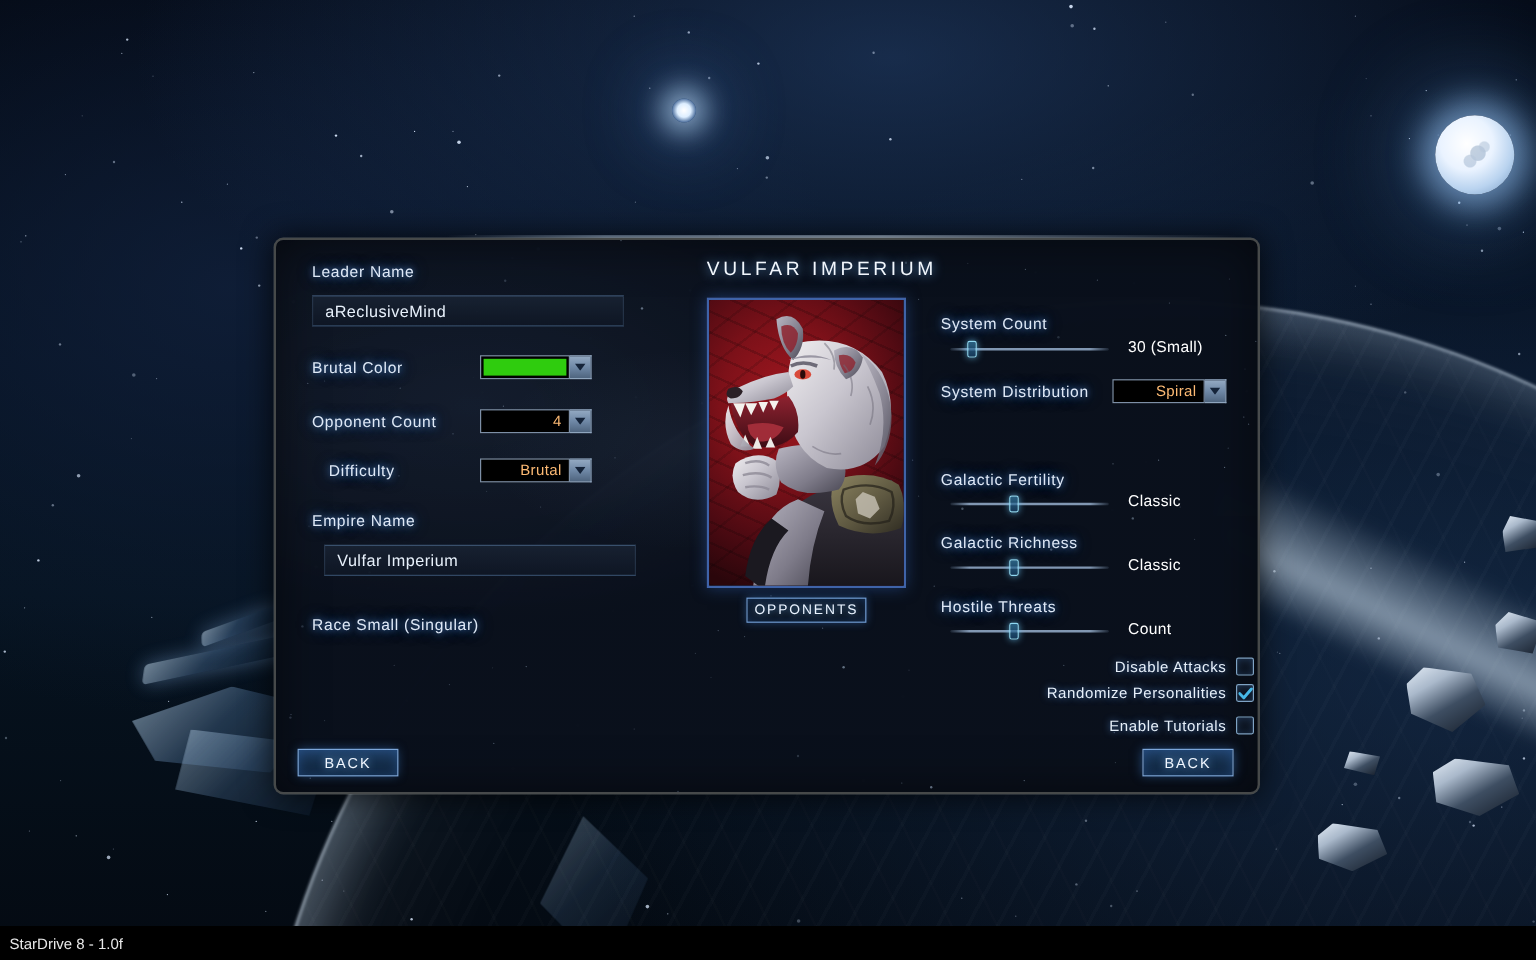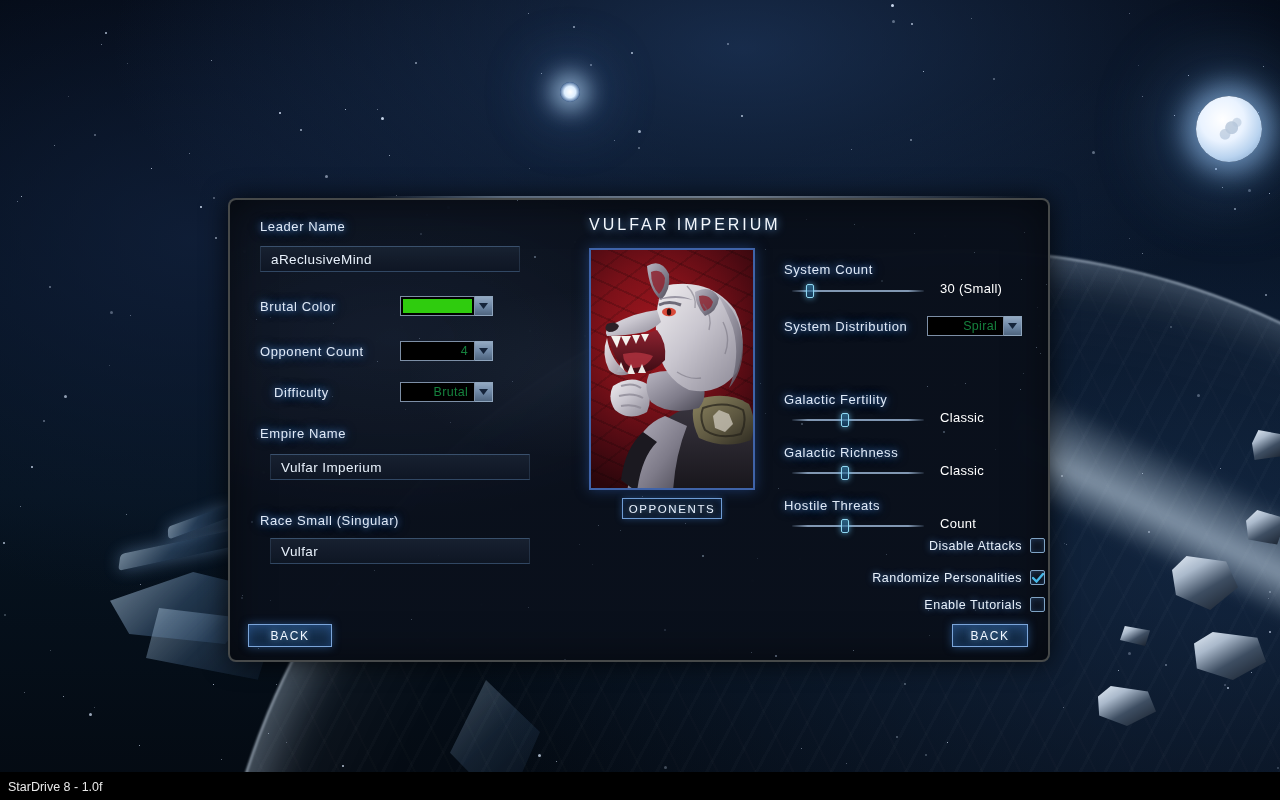--- a/index.html
+++ b/index.html
@@ -224,21 +224,21 @@
     height: 20px;
     display: flex; align-items: stretch;
     cursor: pointer;
   }
   .dd .dd-box {
     flex: 1;
     background: #000;
     border: 1px solid #7d8fa6;
     display: flex; align-items: center; justify-content: flex-end;
     padding-right: 6px;
-    color: #15803d;
+    color: #fdba74;
     font-size: 12.5px;
     letter-spacing: .3px;
   }
   .dd .dd-box.swatch { justify-content: stretch; padding: 2px; }
   .dd .dd-box.swatch > span { display: block; width: 100%; height: 100%; }
   .dd .dd-arrow {
     width: 18px;
     background: linear-gradient(180deg, #93a9c2 0%, #6e87a5 52%, #4f657f 100%);
     border: 1px solid #8fa5bd; border-left: none;
     display: flex; align-items: center; justify-content: center;
@@ -716,23 +716,20 @@
           </svg>
       </div>
     </div>
 
     <div class="lbl" style="position:absolute; left:30px; top:226px;">Empire Name</div>
     <div class="tinput" style="left:40px; top:254px; width:260px;">
       <span>Vulfar Imperium</span>
     </div>
 
     <div class="lbl" style="position:absolute; left:30px; top:313px;">Race Small (Singular)</div>
-    <div class="tinput" style="left:40px; top:338px; width:260px;">
-      <span>Vulfar</span>
-    </div>
 
     <div id="race-title">VULFAR IMPERIUM</div>
 
     <div id="portrait-frame">
       <div class="pt-bg"></div>
       <svg id="wolf" viewBox="0 0 166 242">
         <defs>
           <linearGradient id="furL" x1="0" y1="0" x2="1" y2="1">
             <stop offset="0%" stop-color="#f0eef0"></stop>
             <stop offset="45%" stop-color="#c9c6cf"></stop>
@@ -850,21 +847,21 @@
       <div class="sval">Classic</div>
     </div>
 
     <div class="lbl" style="position:absolute; left:554px; top:298px;">Hostile Threats</div>
     <div class="slider" style="left:562px; top:319px;">
       <div class="track"></div>
       <div class="knob" id="knob-ht" style="left: 52.8px;"></div>
       <div class="sval">Count</div>
     </div>
 
-    <div class="cbrow" style="left:670px; top:338px;">
+    <div class="cbrow" style="left:670px; top:348px;">
       <span class="cblabel" style="width:122px; text-align:right;">Disable Attacks</span>
       <span class="cb" id="cb0">
         
       </span>
     </div>
 
     <div class="cbrow" style="left:612px; top:370px;">
       <span class="cblabel" style="width:180px; text-align:right;">Randomize Personalities</span>
       <span class="cb on" id="cb1">
         <svg width="12" height="10" viewBox="0 0 12 10">

